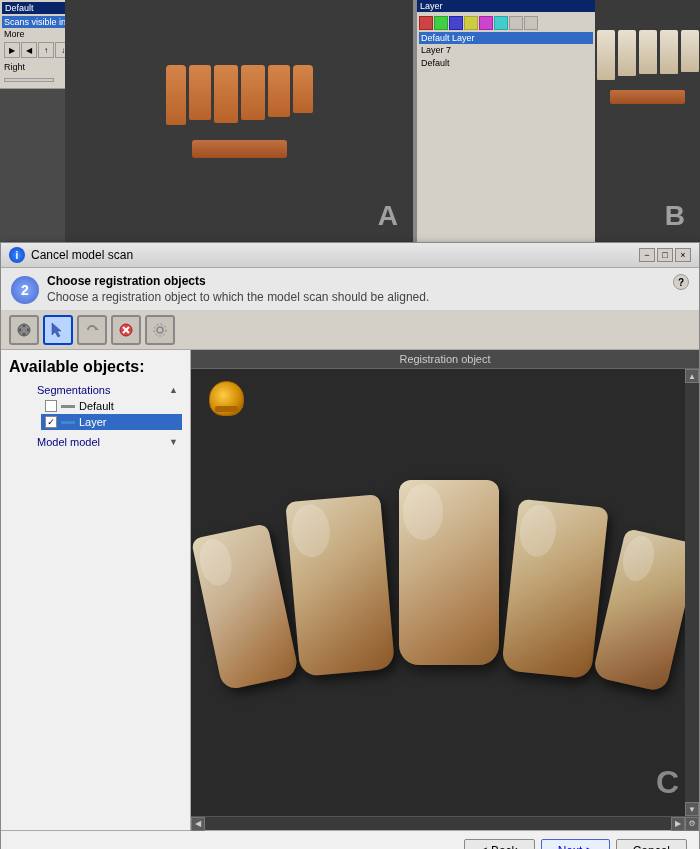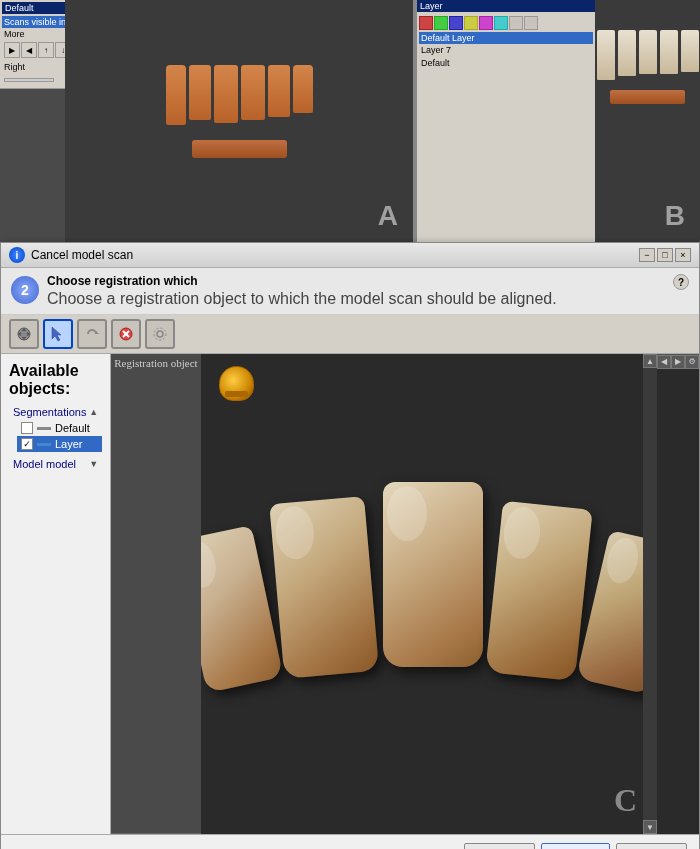--- a/index.html
+++ b/index.html
@@ -312,21 +312,21 @@
     }
 
     .step-title {
       font-size: 12px;
       font-weight: bold;
       color: #000;
       margin-bottom: 2px;
     }
 
     .step-desc {
-      font-size: 16px;
+      font-size: 12px;
       color: #444;
     }
 
     .step-help {
       width: 16px;
       height: 16px;
       background: #d4d0c8;
       border-radius: 50%;
       border: 1px solid #999;
       display: flex;
@@ -381,20 +381,21 @@
     }
 
     .available-title {
       font-size: 16px;
       font-weight: bold;
       margin-bottom: 6px;
     }
 
     .tree-section {
       margin-bottom: 4px;
+      margin-left: 24px;
     }
 
     .tree-section-header {
       display: flex;
       align-items: center;
       justify-content: space-between;
       padding: 2px 4px;
       cursor: pointer;
       font-size: 11px;
     }
@@ -453,22 +454,21 @@
       height: 3px;
       flex-shrink: 0;
     }
 
     
     .viewport-panel {
       flex: 1;
       background: #2a2a2a;
       position: relative;
       display: flex;
-      flex-direction: row;
-      font-family: Liberation Serif, serif;
+      flex-direction: column;
     }
 
     .viewport-label {
       background: #4a4a4a;
       color: #ccc;
       font-size: 11px;
       text-align: center;
       padding: 3px;
       border-bottom: 1px solid #666;
     }
@@ -727,21 +727,21 @@
     <div class="dialog-controls">
       <div class="win-btn">−</div>
       <div class="win-btn">□</div>
       <div class="win-btn">×</div>
     </div>
   </div>
 
   <div class="step-header">
     <div class="step-number">2</div>
     <div class="step-text">
-      <div class="step-title">Choose registration which</div>
+      <div class="step-title">Choose registration objects</div>
       <div class="step-desc">Choose a registration object to which the model scan should be aligned.</div>
     </div>
     <div class="step-help">?</div>
   </div>
 
   <div class="dialog-toolbar">
 
     <div class="toolbar-btn" title="Move tool">
       <svg width="18" height="18" viewBox="0 0 18 18">
         <circle cx="9" cy="9" r="6" fill="#888" stroke="#555" stroke-width="1"></circle>

